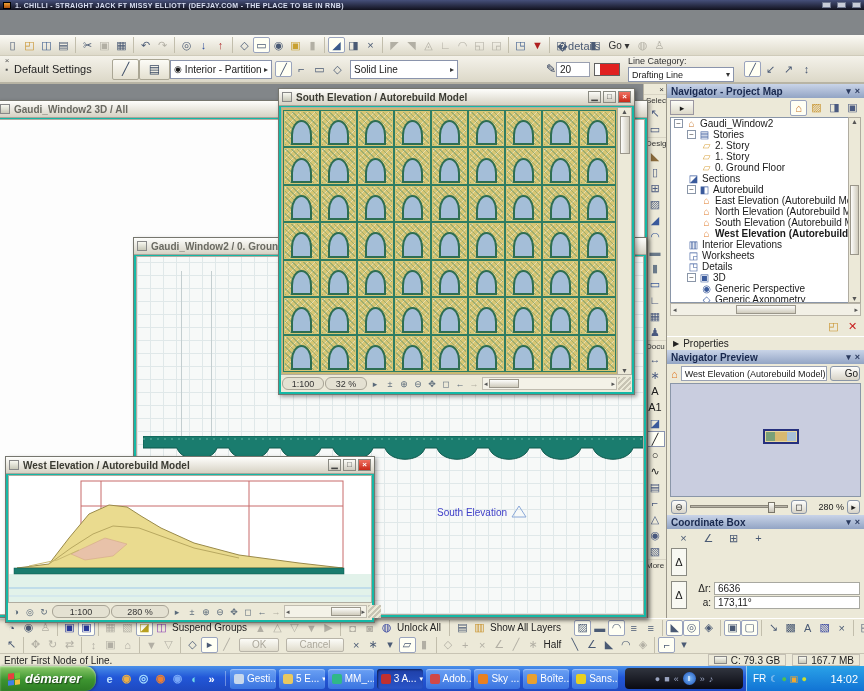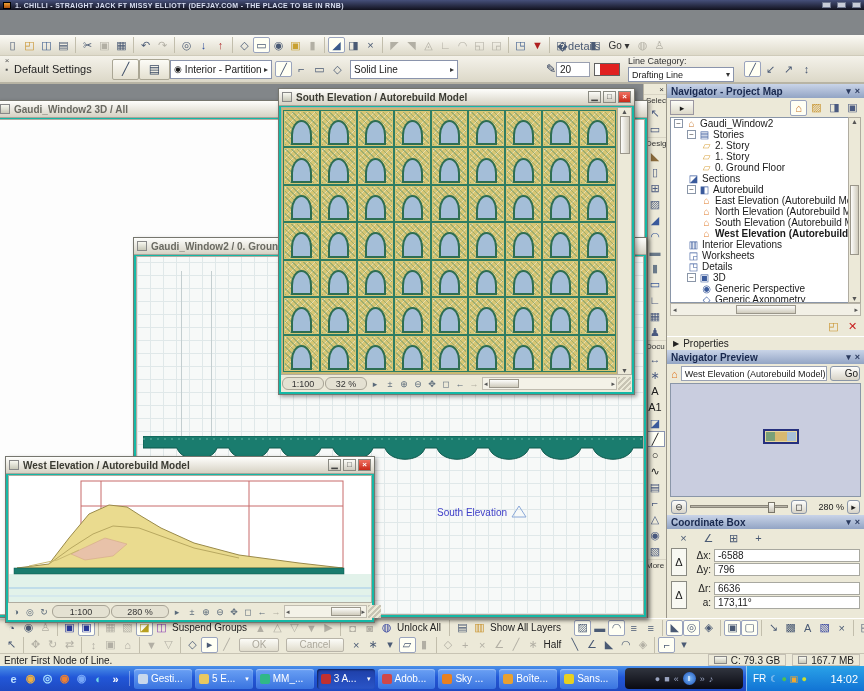--- a/index.html
+++ b/index.html
@@ -676,30 +676,20 @@
         </span>
     </div>
     <div id="coordicons">
         <span class="ic">×</span>
         <span class="ic">∠</span>
         <span class="ic">⊞</span>
         <span class="ic">+</span>
       </div>
     <div class="cgroup" style="top:464px;">
       <span class="dbtn">Δ</span>
-      <div class="crows">
-        <div class="crow">
-            <span class="clab">Δx:</span>
-          <span class="cval">-6588</span>
-          </div>
-        <div class="crow">
-            <span class="clab">Δy:</span>
-          <span class="cval">796</span>
-          </div>
-      </div>
     </div>
     <div class="cgroup" style="top:497px;">
       <span class="dbtn">Δ</span>
       <div class="crows">
         <div class="crow">
             <span class="clab">Δr:</span>
           <span class="cval">6636</span>
           </div>
         <div class="crow">
             <span class="clab">a:</span>
@@ -834,20 +824,29 @@
         <span>C: 79.3 GB</span>
       </span>
       <span class="sbox">
         <span class="sico" style="width:9px;"></span>
         <span>167.7 MB</span>
       </span>
     </span>
   </div>
 
   <div id="taskbar" class="abs">
+    <div id="startbtn">
+      <span class="flag">
+        <i style="background:#E84040;"></i>
+          <i style="background:#70C840;"></i>
+          <i style="background:#4080E8;"></i>
+          <i style="background:#F0C040;"></i>
+      </span>
+      <span>démarrer</span>
+    </div>
     <div id="ql">
         <span class="ic" style="color: rgb(189, 224, 255);">e</span>
         <span class="ic" style="color: rgb(240, 176, 64);">◉</span>
         <span class="ic" style="color: rgb(168, 224, 255);">◎</span>
         <span class="ic" style="color: rgb(240, 128, 48);">◉</span>
         <span class="ic" style="color: rgb(120, 168, 248);">◉</span>
         <span class="ic" style="color: rgb(112, 216, 232);">◐</span>
         <span class="ic" style="color: rgb(255, 255, 255);">»</span>
       </div>
     <div id="tasks">

